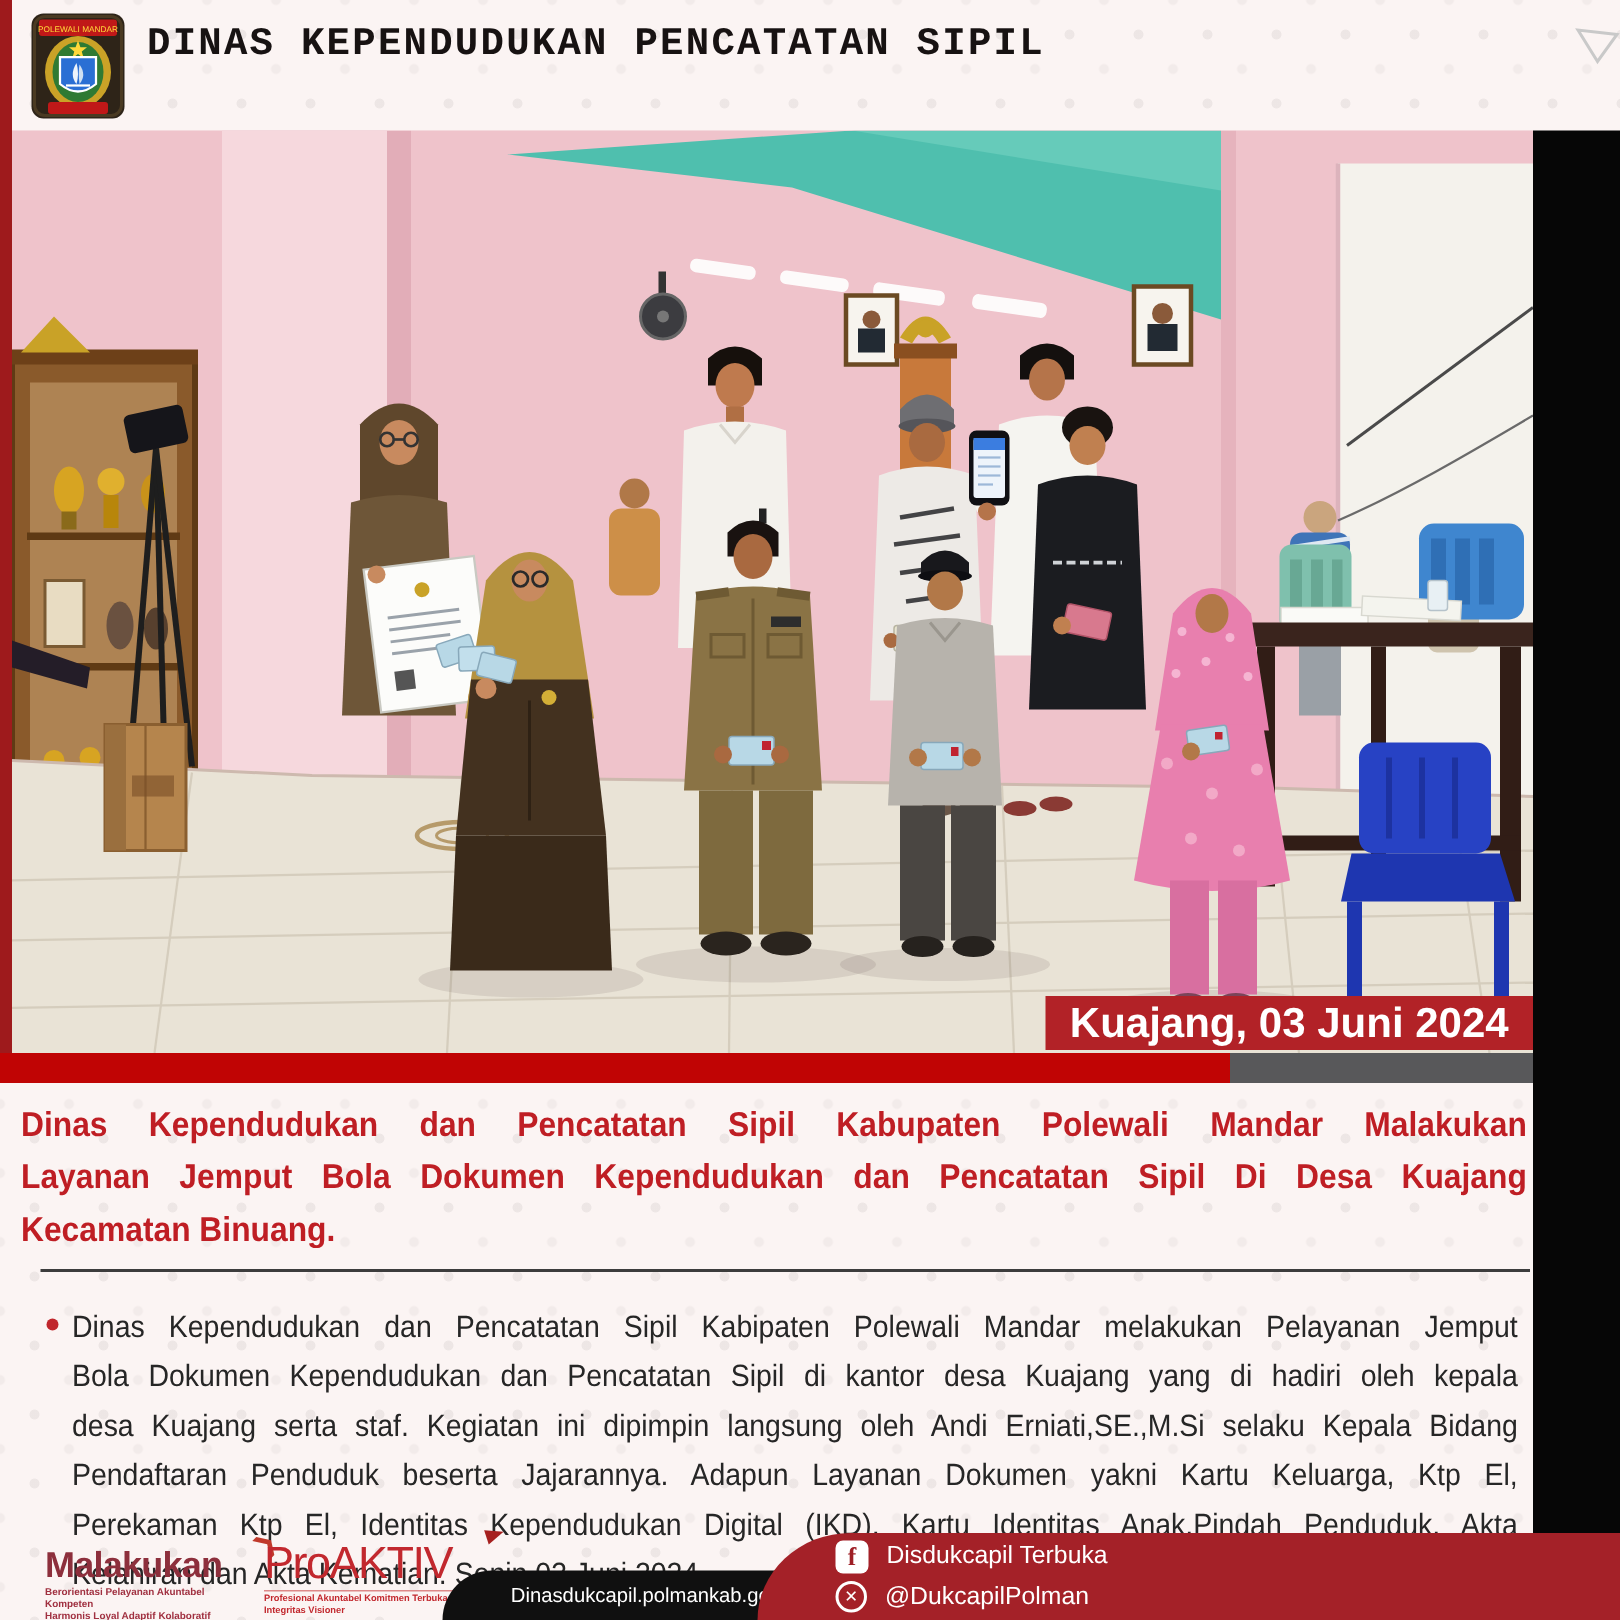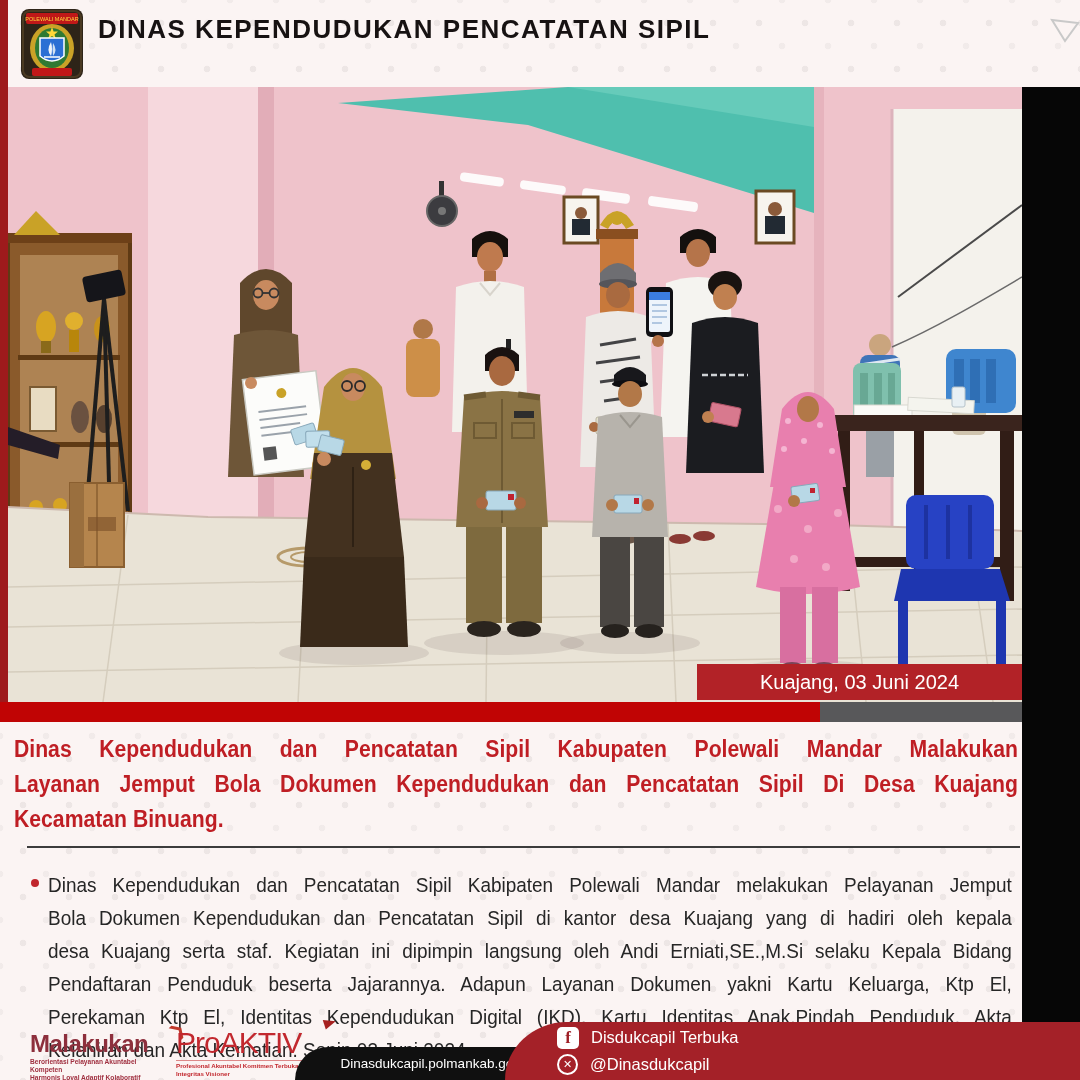--- a/index.html
+++ b/index.html
@@ -11,28 +11,28 @@
       radial-gradient(rgba(120,110,110,0.10) 3px, transparent 3.6px),
       radial-gradient(rgba(120,110,110,0.07) 3px, transparent 3.6px);
     background-size:46px 46px,46px 46px;
     background-position:0 0,23px 23px;
   }
   .left-stripe{position:absolute;left:0;top:0;width:8px;height:722px;background:#9e1a1c;}
   
   .header{position:absolute;left:8px;top:0;width:1014px;height:87px;}
   .logo{position:absolute;left:12px;top:8px;width:64px;height:72px;}
   .title{position:absolute;left:90px;top:13px;color:#171212;
-    font-family:Liberation Sans, sans-serif;font-weight:700;
+    font-family:Liberation Mono, monospace;font-weight:700;
     font-size:26px;line-height:33px;letter-spacing:1.5px;}
   .tri-deco{position:absolute;left:1042px;top:16px;}
   
   .photo{position:absolute;left:8px;top:87px;width:1014px;height:615px;overflow:hidden;background:#efc3cb;}
   .photo svg{display:block;width:1014px;height:615px;}
   .date-banner{position:absolute;left:697px;top:664px;width:325px;height:36px;
-    background:#b22227;color:#fff;font-size:20px;line-height:36px;text-align:center;}
+    background:#b22227;color:#fff;font-size:28px;line-height:36px;text-align:center;font-weight:bold;}
   
   .band-red{position:absolute;left:0;top:702px;width:820px;height:20px;background:#c00404;}
   .band-gray{position:absolute;left:820px;top:702px;width:260px;height:20px;background:#58585a;}
   .black-strip{position:absolute;left:1022px;top:87px;width:58px;height:935px;background:#060606;}
   
   .headline{position:absolute;left:14px;top:732px;width:1090px;
     transform:scaleX(0.921);transform-origin:left top;
     color:#bf1e24;font-weight:700;font-size:23px;line-height:35px;}
   .jline{text-align:justify;text-align-last:justify;}
   .jline-last{text-align:left;}
@@ -470,18 +470,18 @@
   </div>
 
   <div class="ribbon">
     <div class="col col1">
       <div class="srow">
         <span class="icon ic-fb">f</span>
         <span>Disdukcapil Terbuka</span>
       </div>
       <div class="srow">
         <span class="icon ic-x">✕</span>
-        <span>@Dinasdukcapil</span>
+        <span>@DukcapilPolman</span>
       </div>
     </div>
   </div>
 
 </div>
 
 </body></html>

